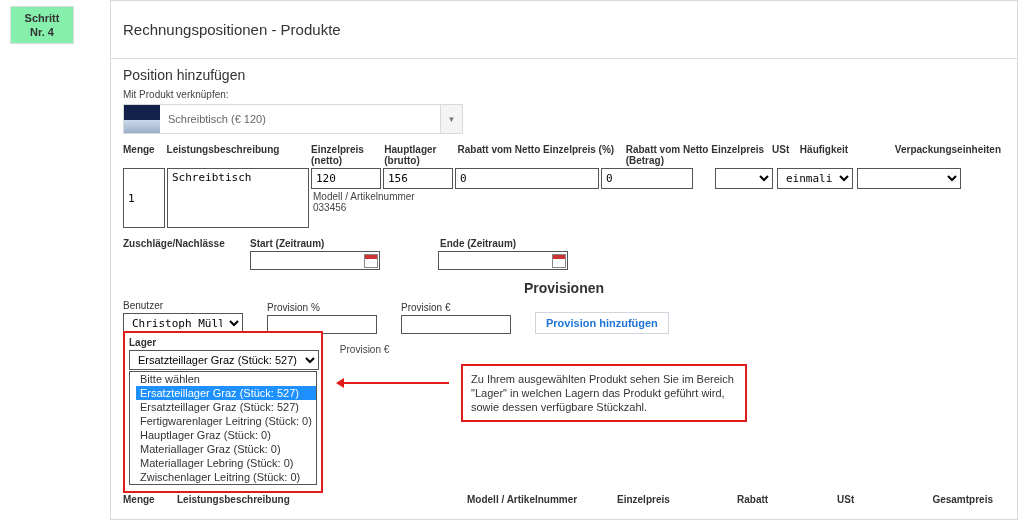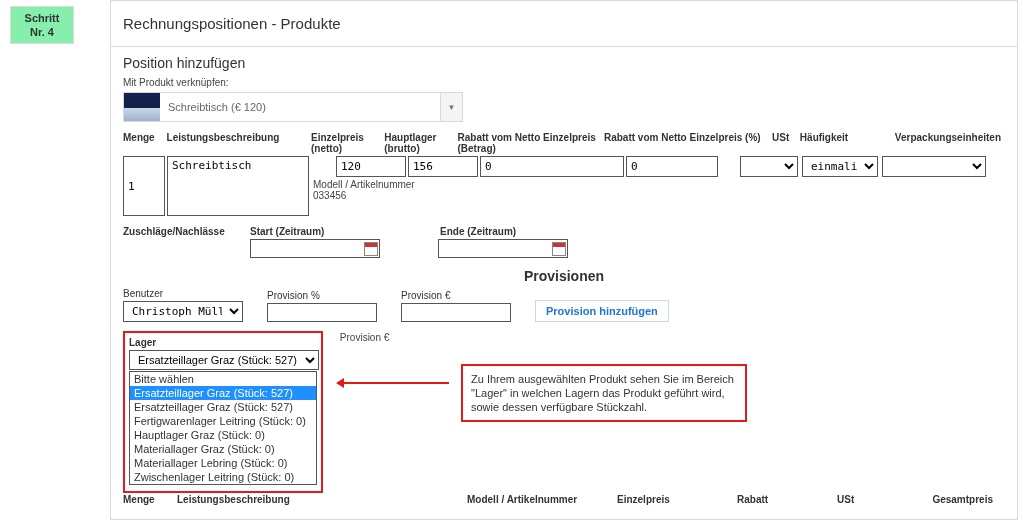--- a/index.html
+++ b/index.html
@@ -31,21 +31,21 @@
     padding:4px 0;
     font-weight:bold;
   }
   .step-badge div{line-height:14px;}
   .panel{
     position:absolute;
     left:110px;right:6px;top:0;bottom:0;
     border:1px solid var(--border);
   }
   .panel-head{
-    padding:14px 12px;
+    padding:20px 12px;
     font-size:15px;
   }
   .section{
     border-top:1px solid var(--border);
     padding:8px 12px 12px 12px;
     position:relative;
   }
   .section-title{font-size:14px;margin-bottom:6px;}
   .sub-label{font-size:10px;color:#444;margin-bottom:4px;}
   .product-select{
@@ -132,21 +132,21 @@
   .stock-box{
     position:absolute;
     left:12px;top:330px;
     width:200px;
     border:2px solid var(--red);
     padding:4px 4px 6px 4px;
     background:#fff;
   }
   .stock-box .lbl{font-size:10px;font-weight:bold;}
   .stock-select{width:190px;font-family:Arial;font-size:11px;border:1px solid #555;margin-top:2px;}
-  .stock-list{border:1px solid #555;margin-top:1px;font-size:11px;}
+  .stock-list{border:1px solid #555;margin-top:1px;font-size:11px;padding-left:6px;}
   .stock-list div{padding:1px 4px;white-space:nowrap;}
   .stock-list .hl{background:var(--highlight);color:#fff;}
   .arrow{
     position:absolute;
     left:228px;top:381px;
     width:110px;height:2px;background:var(--red);
   }
   .arrow::before{
     content:"";position:absolute;left:-8px;top:-4px;
     border:5px solid transparent;border-right:8px solid var(--red);
@@ -194,32 +194,32 @@
       <div class="product-thumb"></div>
       <div class="product-name">Schreibtisch (€ 120)</div>
       <div class="product-caret">▼</div>
     </div>
 
     <div class="columns-row">
       <div class="col c-menge">Menge</div>
       <div class="col c-desc">Leistungsbeschreibung</div>
       <div class="col c-upn">Einzelpreis (netto)</div>
       <div class="col c-upb">Hauptlager (brutto)</div>
+      <div class="col c-rabp">Rabatt vom Netto Einzelpreis (%)</div>
       <div class="col c-rabb">Rabatt vom Netto Einzelpreis (Betrag)</div>
-      <div class="col c-rabp">Rabatt vom Netto Einzelpreis (%)</div>
       <div class="col c-ust">USt</div>
       <div class="col c-freq">Häufigkeit</div>
       <div class="col c-pack">Verpackungseinheiten</div>
     </div>
 
     <div class="inputs-row">
       <input class="in-menge" type="text" value="1" style="">
       <textarea class="in-desc" style="">Schreibtisch</textarea>
       <div>
-        <div style="display:flex;margin-left:25px;">
+        <div style="display:flex;">
           <input class="in-upn" type="text" value="120" style="">
           <input class="in-upb" type="text" value="156" style="">
           <input class="in-rabb" type="text" value="0" style="">
           <input class="in-rabp" type="text" value="0" style="">
           <select class="sel-ust"><option></option></select>
           <select class="sel-freq"><option>einmalig</option></select>
           <select class="sel-pack"><option></option></select>
         </div>
         <div class="model-block">
           <div>Modell / Artikelnummer</div>

